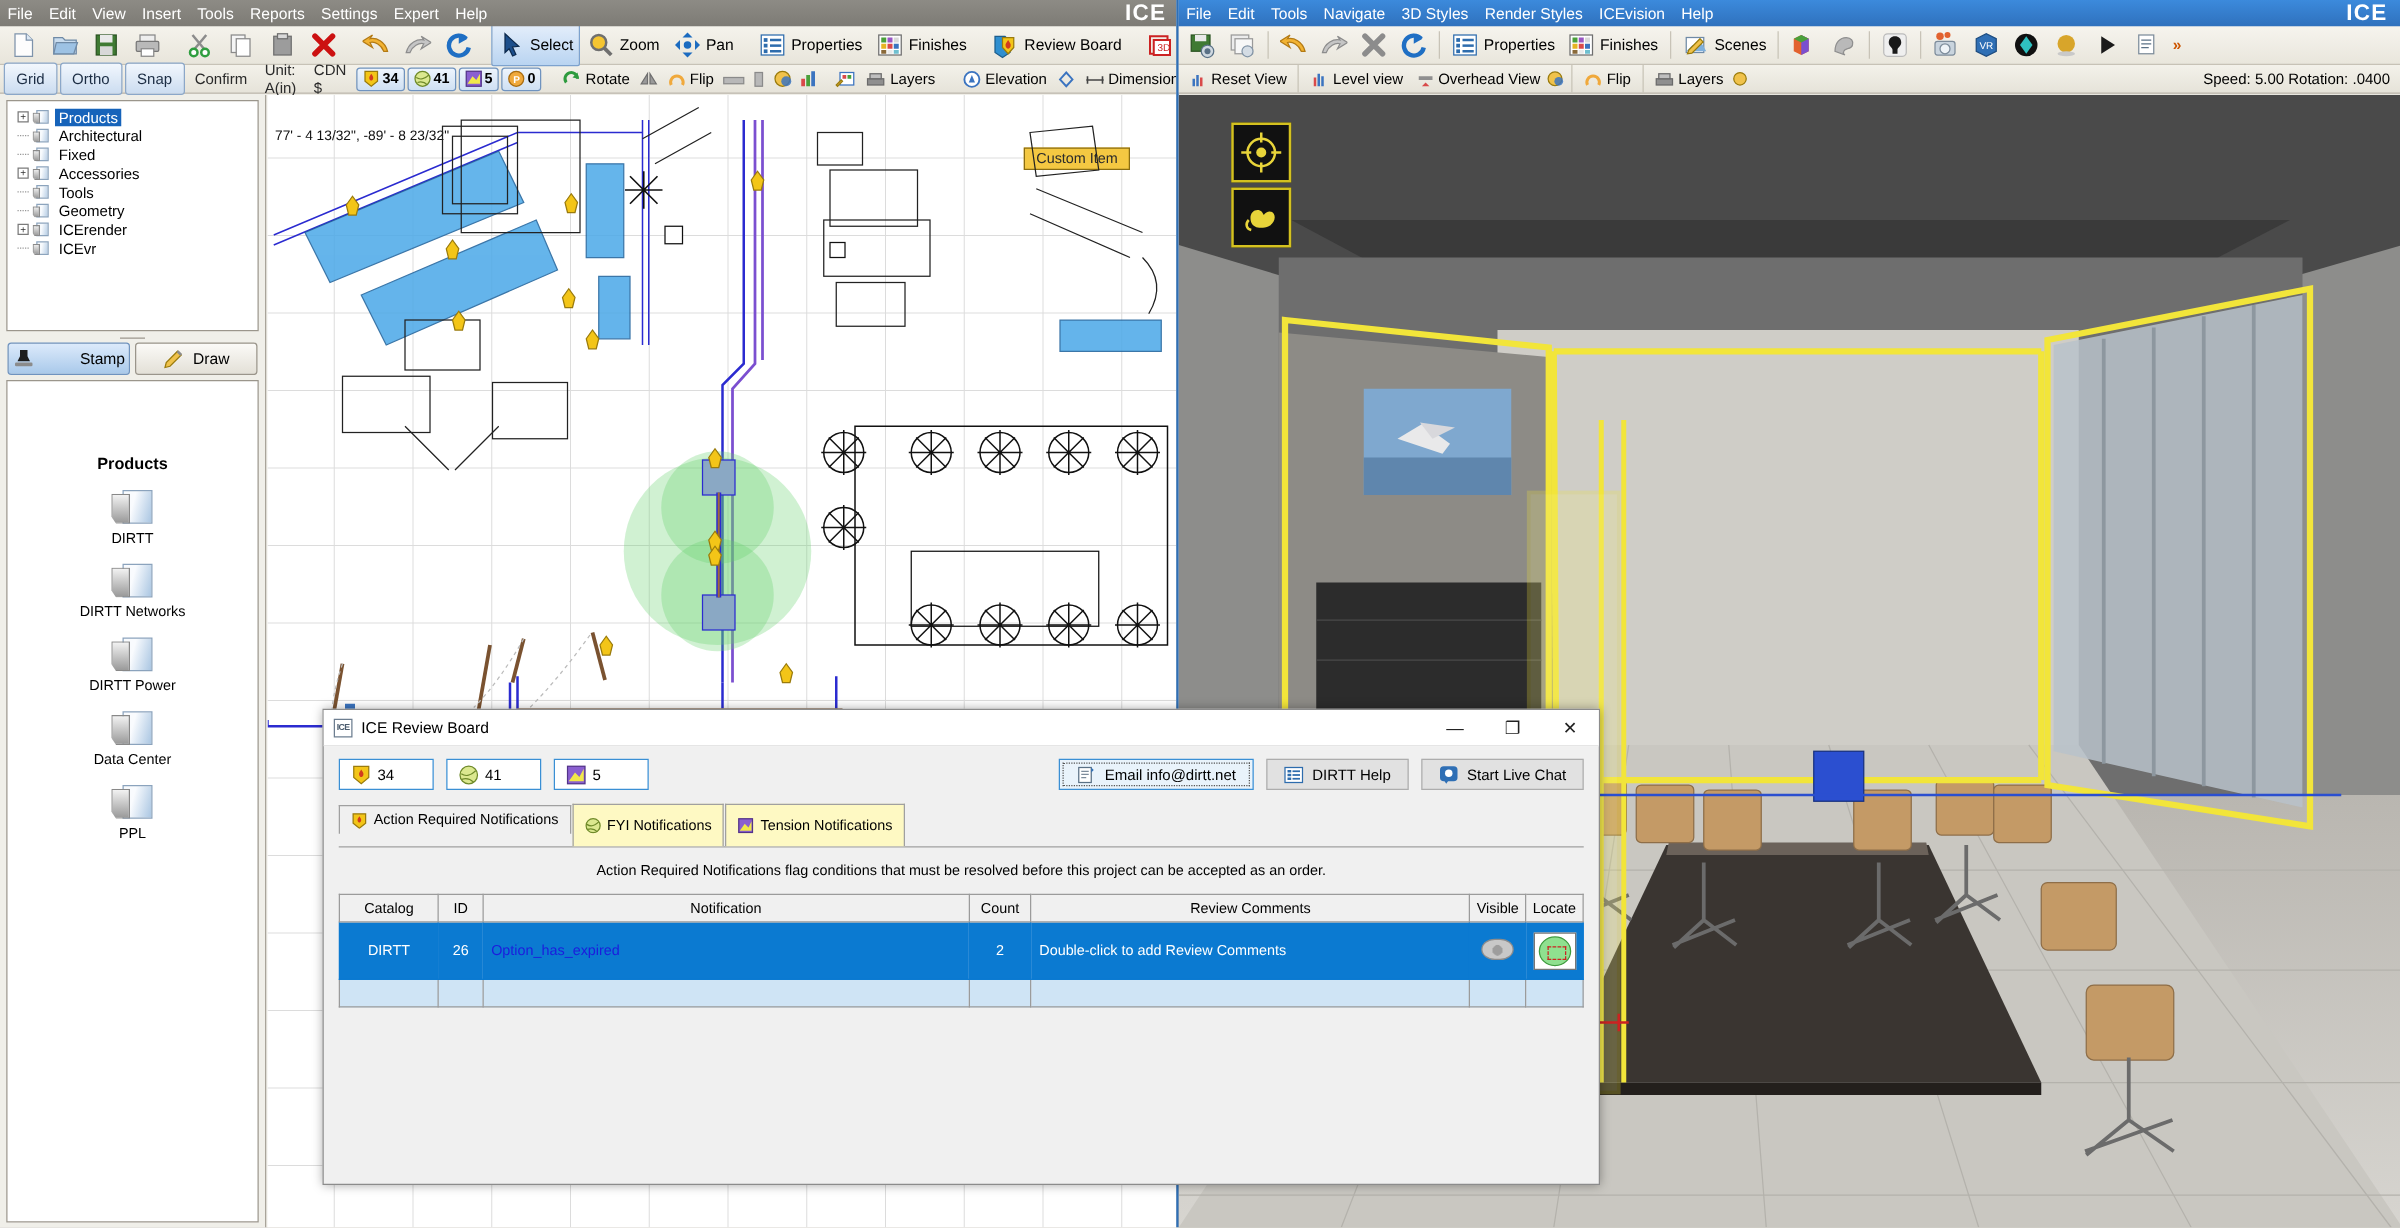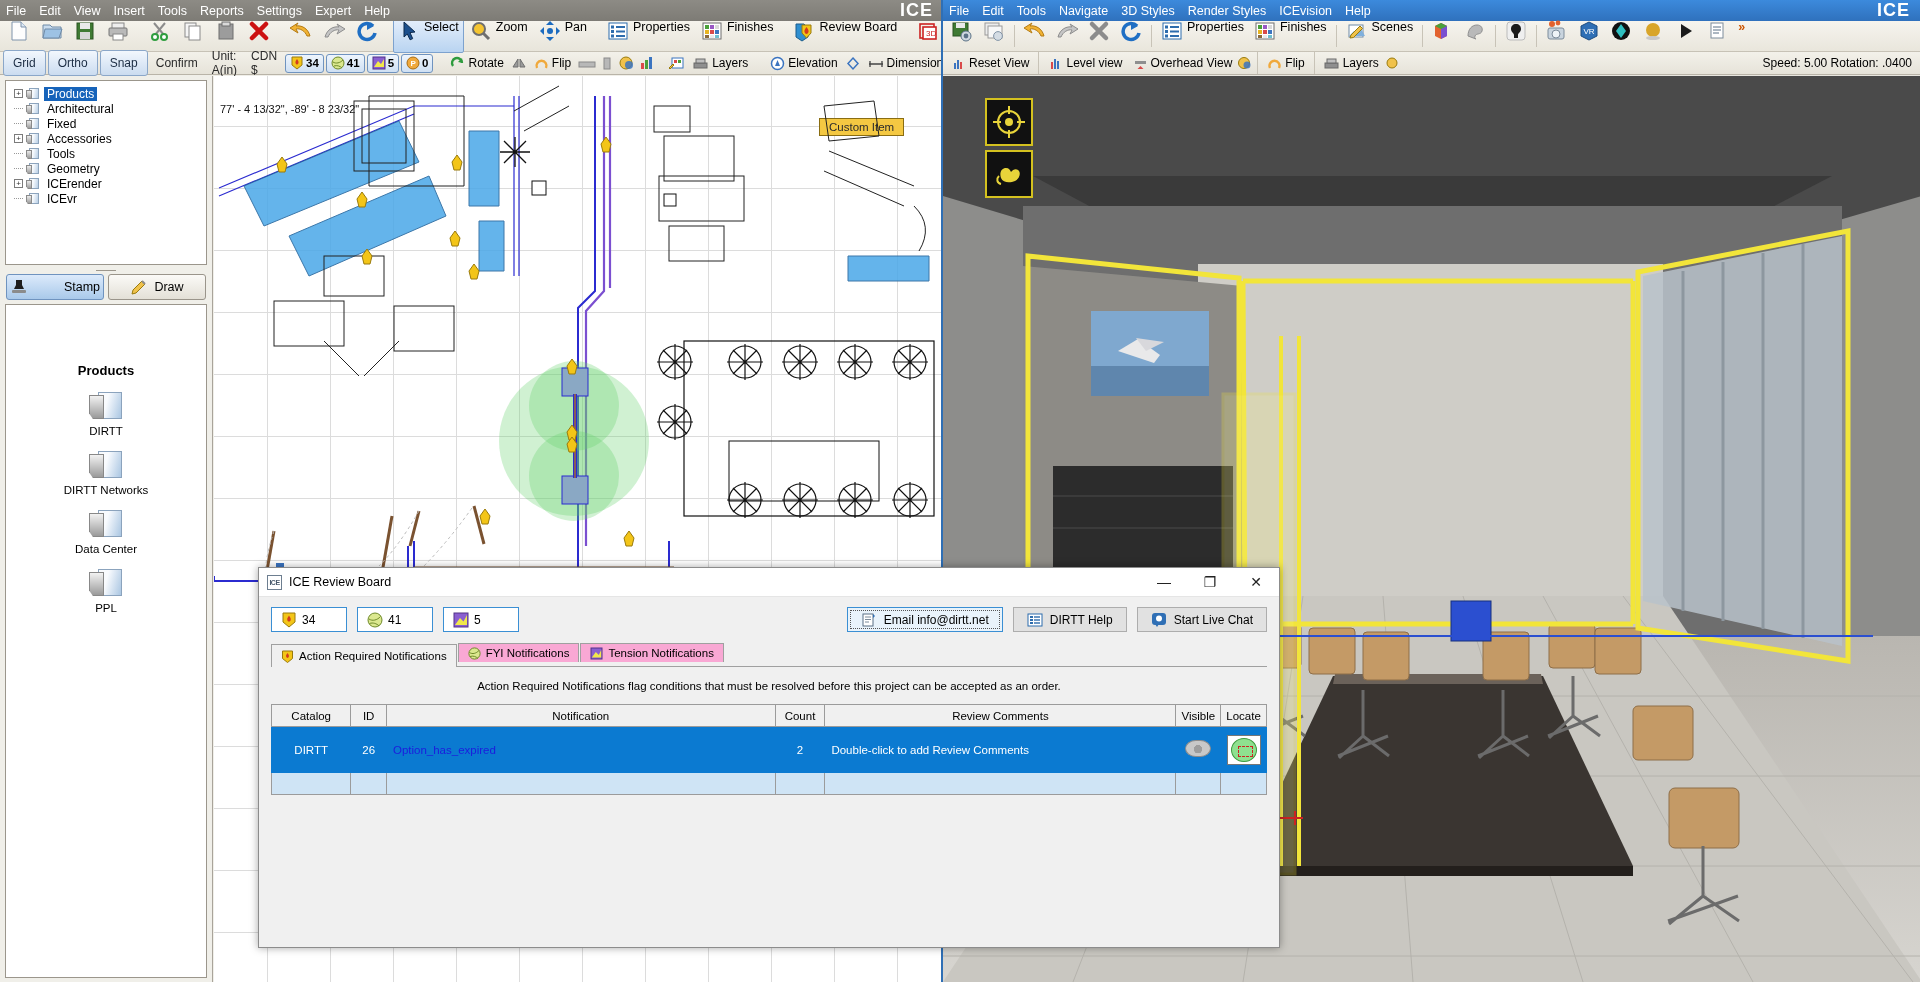--- a/index.html
+++ b/index.html
@@ -24,21 +24,21 @@
   .ice-logo-left {
     position:absolute; right:8px; top:0px; color:#fff; font-weight:bold;
     font-size:18px; letter-spacing:1px; font-family:"Liberation Sans", sans-serif;
   }
   .toolbar1 {
     height:31px; background:linear-gradient(#f5f3ec,#e8e5db);
     border-bottom:1px solid #c7c2b6;
     display:flex; align-items:center; padding:0 3px; gap:1px;
   }
   .tb-btn {
-    display:flex; align-items:flex-start; gap:4px; height:34px; padding:0 4px;
+    display:flex; align-items:center; gap:4px; height:34px; padding:0 4px;
     border:1px solid transparent; border-radius:3px; cursor:pointer; white-space:nowrap;
     font-size:12.5px;
   }
   .tb-btn.active { border:1px solid #7da2ce; background:linear-gradient(#e4eefb,#b9d4f1); border-radius:2px;}
   .tb-btn.disabled { color:#a8a49b; }
   .tb-sep { width:1px; height:22px; background:#c8c3b7; margin:0 4px; }
   .ico { width:22px; height:22px; display:inline-block; position:relative; flex:none; }
   .toolbar2 {
     height:23px; background:linear-gradient(#f3f1ea,#e6e3d9);
     border-bottom:1px solid #b9b4a8;
@@ -138,22 +138,22 @@
   .rb-body { padding:10px 12px 0 12px; }
   .rb-toprow { display:flex; align-items:center; gap:10px; }
   .rb-counter { width:76px; height:25px; border:1px solid #3a8fd4; background:#fff;
      display:flex; align-items:center; gap:5px; padding-left:9px; cursor:pointer; font-size:12px;}
   .rb-actions { margin-left:auto; display:flex; gap:10px;text-align:center; }
   .rb-abtn { height:25px; padding:0 13px; display:flex; align-items:center; gap:7px;
      border:1px solid #adadad; background:#e1e1e1; cursor:pointer; font-size:12px; }
   .rb-abtn.focus { border:1px solid #3a8fd4; background:#e9f3fb; outline:1px dotted #555;
      outline-offset:-4px; }
   .rb-tabs { display:flex; margin-top:11px; border-bottom:1px solid #a0a0a0; }
-  .rb-tab { height:19px; display:flex; align-items:center; gap:5px; padding:0 9px;
-     border:1px solid #a0a0a0; border-bottom:none; background:#f9a8d4; cursor:pointer;
+  .rb-tab { height:34px; display:flex; align-items:center; gap:5px; padding:0 9px;
+     border:1px solid #a0a0a0; border-bottom:none; background:#fef9c3; cursor:pointer;
      font-size:11.5px; margin-right:1px; }
   .rb-tab.active { background:#f0f0f0; position:relative; top:1px; height:23px; }
   .rb-desc { font-size:11.5px; margin:13px 2px 12px 2px;text-align:center; }
   .rb-table { width:100%; border-collapse:collapse; table-layout:fixed; font-size:11.5px; }
   .rb-table th { border:1px solid #9b9b9b; background:#f0f0f0; font-weight:normal;
      height:22px; }
   .rb-table td { border:1px solid #9b9b9b; height:46px; text-align:center; }
   tr.sel td { background:#0b7ad1; color:#fff; border-color:#0b7ad1; }
   tr.sel td.lnk { color:#1c1cdd; text-align:left; padding-left:6px; }
   tr.sel td.cmt { text-align:left; padding-left:6px; }
@@ -636,20 +636,27 @@
             <span class="pf"></span>
           </div>
         <div class="prod-label">DIRTT</div>
       </div>
       <div class="prod-item">
         <div class="prod-folder">
             <span class="pb"></span>
             <span class="pf"></span>
           </div>
         <div class="prod-label">DIRTT Networks</div>
+      </div>
+      <div class="prod-item">
+        <div class="prod-folder">
+            <span class="pb"></span>
+            <span class="pf"></span>
+          </div>
+        <div class="prod-label">DIRTT Power</div>
       </div>
       <div class="prod-item">
         <div class="prod-folder">
             <span class="pb"></span>
             <span class="pf"></span>
           </div>
         <div class="prod-label">Data Center</div>
       </div>
       <div class="prod-item">
         <div class="prod-folder">

